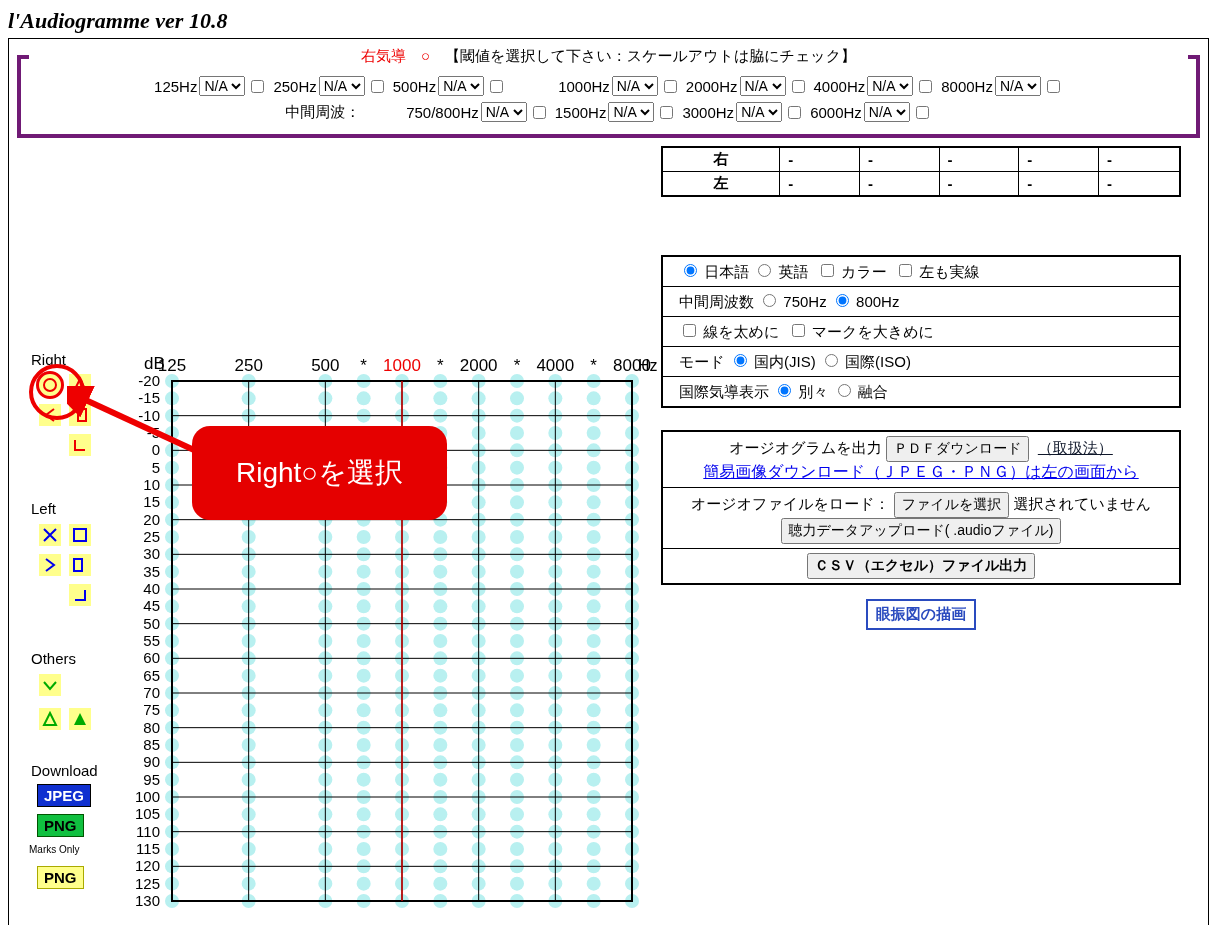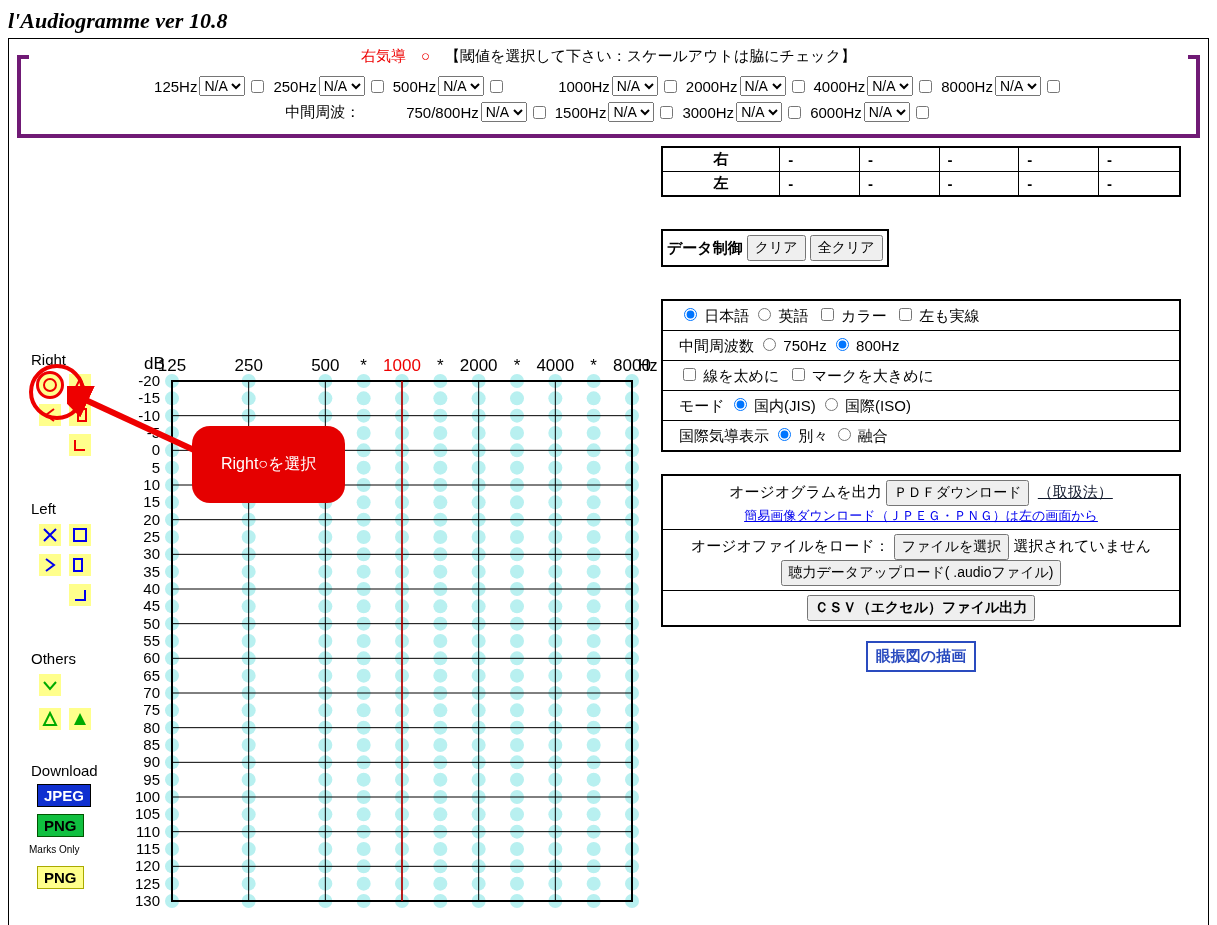--- a/index.html
+++ b/index.html
@@ -19,32 +19,32 @@
 .avg-table th,.avg-table td{border:1px solid #000;padding:2px 8px;font-weight:bold}
 .data-ctrl{border:2px solid #000;padding:4px;display:flex;align-items:center;gap:4px;width:fit-content}
 .data-ctrl-lbl{font-weight:bold}
 button,.btn{font-size:14px;padding:2px 6px}
 .opt-table{border-collapse:collapse;border:2px solid #000;width:100%}
 .opt-table td{border:1px solid #000;padding:4px 16px}
 .out-table{border-collapse:collapse;border:2px solid #000;width:100%}
 .out-table td{border:1px solid #000;padding:4px 6px;text-align:center}
 .otitle{font-weight:normal}
 a.link{color:#0f172a;text-decoration:underline}
-.small-blue{color:#00e;font-size:13px;text-decoration:underline}
+.small-blue{color:#00e;font-size:16px;text-decoration:underline}
 .nys-btn{border:2px solid #2a4bbf;color:#2a4bbf;font-weight:bold;padding:4px 8px;background:#fff;margin:8px auto;display:block;width:fit-content;cursor:pointer}
 .chart-svg{display:block}
 .marks{position:absolute;top:0;left:0;width:120px}
 .marks .lbl{position:absolute;font-size:15px}
 .mark-icon{position:absolute;width:22px;height:22px;background:#ffff8c;display:flex;align-items:center;justify-content:center;cursor:pointer}
 .mark-icon.sel{outline:3px solid #e00;border-radius:50%;background:#ffff8c}
 .dl-btn{position:absolute;color:#fff;font-weight:bold;padding:2px 6px;cursor:pointer;font-size:15px}
 .dl-jpeg{background:#1030d0;border:1px solid #000}
 .dl-png{background:#10c040;border:1px solid #050;color:#000}
 .dl-png2{background:#ffff8c;border:1px solid #aa0;color:#000}
-.callout{position:absolute;background:#e50000;color:#fff;font-size:16px;padding:28px 29px;border-radius:18px;left:175px;top:280px;z-index:5}
+.callout{position:absolute;background:#e50000;color:#fff;font-size:28px;padding:28px 44px;border-radius:18px;left:175px;top:280px;z-index:5}
 .arrow{position:absolute;z-index:4}
 .sel-ring{position:absolute;width:48px;height:48px;border:4px solid #e00;border-radius:50%;left:12px;top:218px;z-index:3}
 </style>
 </head>
 <body>
 
 <div class="title">l'Audiogramme ver 10.8</div>
 
 <div class="main-box">
 
@@ -642,25 +642,20 @@
               <td>-</td>
               <td>-</td>
               <td>-</td>
               <td>-</td>
             </tr>
       </tbody>
         </table>
 
       <div style="height:20px"></div>
 
-      <div class="data-ctrl">
-        <span class="data-ctrl-lbl">データ制御</span>
-        <button>クリア</button>
-        <button>全クリア</button>
-      </div>
 
       <div style="height:20px"></div>
 
       <table class="opt-table">
         <tbody>
             <tr>
               <td>
           <label><input type="radio" checked="" style=""> <span>日本語</span></label>
           <label><input type="radio" style=""> <span>英語</span></label>
           &nbsp;<label><input type="checkbox" style=""> <span>カラー</span></label>

